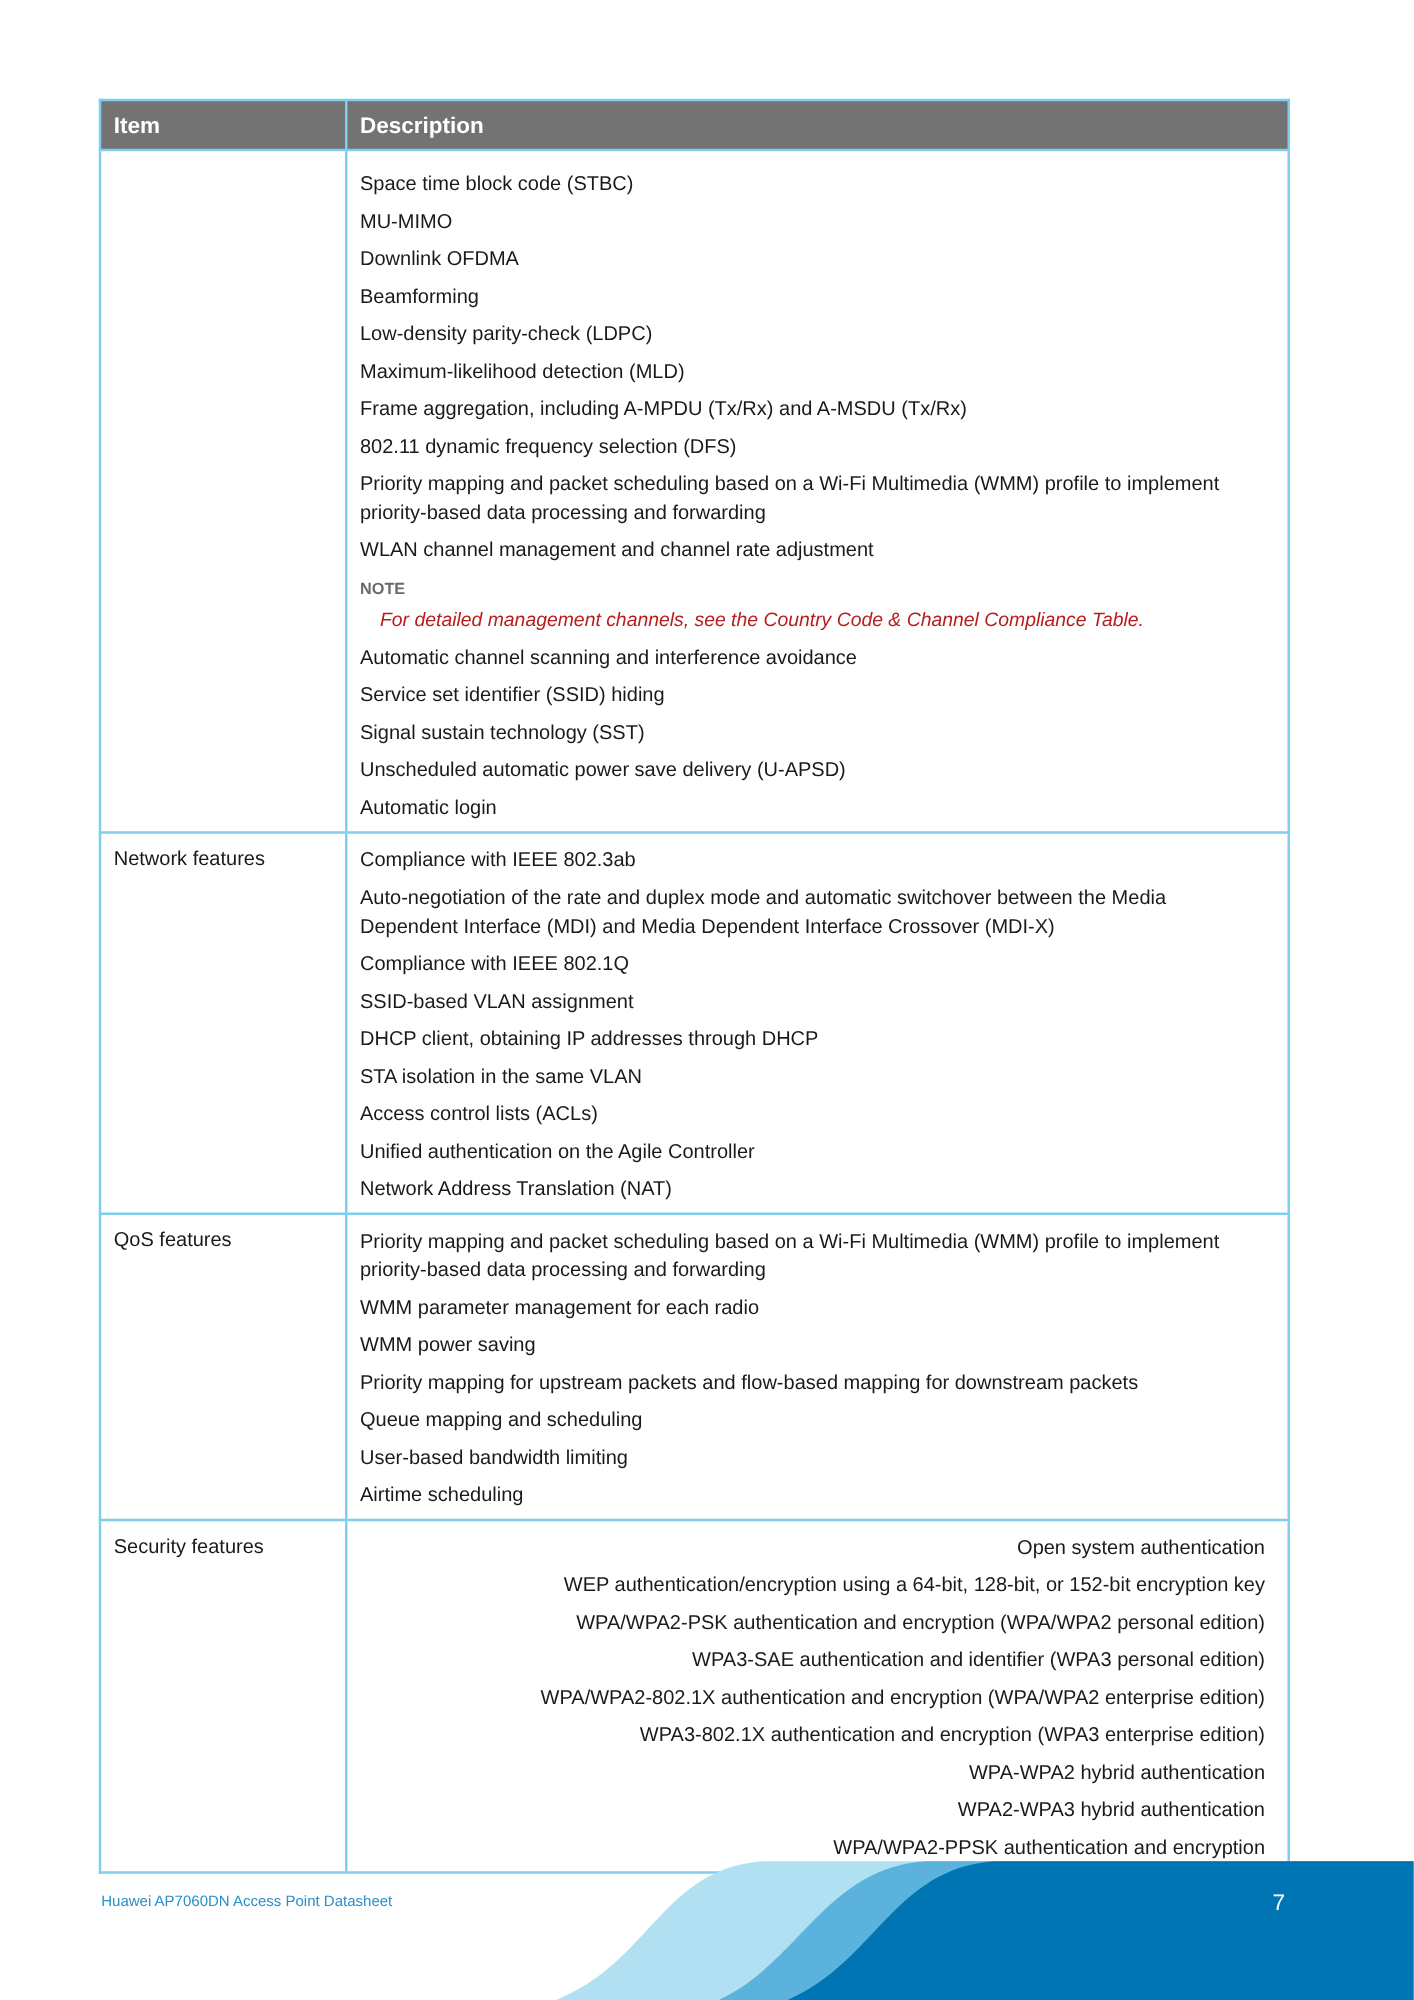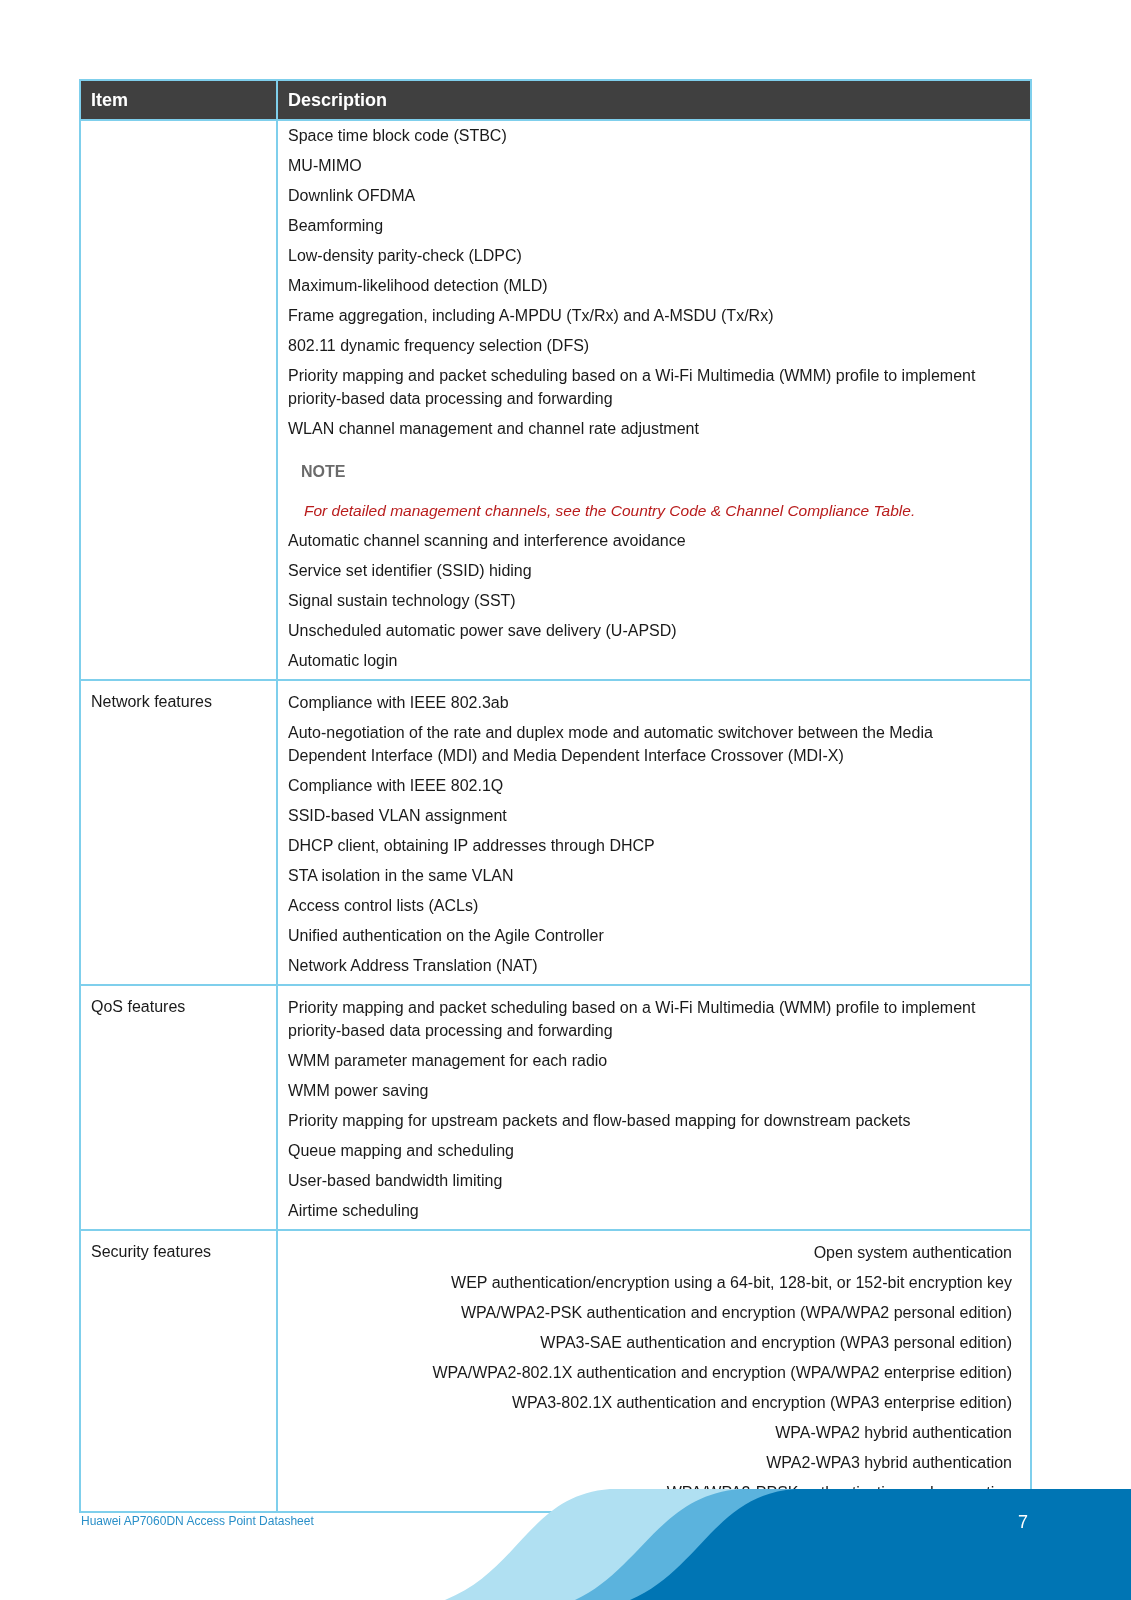--- a/index.html
+++ b/index.html
@@ -17,21 +17,21 @@
     }
     .spec-table {
       position: absolute;
       left: 79px;
       top: 79px;
       width: 951px;
       border-collapse: collapse;
       table-layout: fixed;
     }
     .spec-table th {
-      background: #404040;
+      background: #737373;
       color: #ffffff;
       font-weight: bold;
       font-size: 18px;
       text-align: left;
       height: 40px;
       padding: 0 0 0 10px;
       border: 2px solid #7fcfec;
       border-bottom: 2px solid #7fcfec;
       vertical-align: middle;
       box-sizing: border-box;
@@ -42,32 +42,32 @@
       border: 2px solid #7fcfec;
       vertical-align: top;
       font-size: 16px;
       line-height: 23px;
       padding: 0;
     }
     .spec-table td.item-cell {
       padding: 9px 12px 0 10px;
     }
     .spec-table td.desc-cell {
-      padding: 0 18px 3px 10px;
+      padding: 12px 18px 3px 10px;
     }
     .desc-line {
       margin: 0;
       padding: 3px 0 4px 0;
     }
     .note-label {
       font-weight: bold;
       color: #6a6a6a;
-      margin: 13px;
+      margin: 0;
       padding: 3px 0 0 0;
-      font-size: 16px;
+      font-size: 13px;
     }
     .note-text {
       font-style: italic;
       color: #b91c1c;
       margin: 0;
       padding: 3px 0 4px 16px;
       font-size: 15.5px;
     }
     .footer-wave {
       position: absolute;
@@ -158,21 +158,21 @@
         <p class="desc-line">Airtime scheduling</p>
       </td>
     </tr>
 
     <tr style="height:277px;">
       <td class="item-cell">Security features</td>
       <td class="desc-cell" style="padding-top:7px;text-align:right;">
         <p class="desc-line">Open system authentication</p>
         <p class="desc-line">WEP authentication/encryption using a 64-bit, 128-bit, or 152-bit encryption key</p>
         <p class="desc-line">WPA/WPA2-PSK authentication and encryption (WPA/WPA2 personal edition)</p>
-        <p class="desc-line">WPA3-SAE authentication and encryption (WPA3 personal edition)</p>
+        <p class="desc-line">WPA3-SAE authentication and identifier (WPA3 personal edition)</p>
         <p class="desc-line">WPA/WPA2-802.1X authentication and encryption (WPA/WPA2 enterprise edition)</p>
         <p class="desc-line">WPA3-802.1X authentication and encryption (WPA3 enterprise edition)</p>
         <p class="desc-line">WPA-WPA2 hybrid authentication</p>
         <p class="desc-line">WPA2-WPA3 hybrid authentication</p>
         <p class="desc-line">WPA/WPA2-PPSK authentication and encryption</p>
       </td>
     </tr>
   </tbody>
 </table>
 

